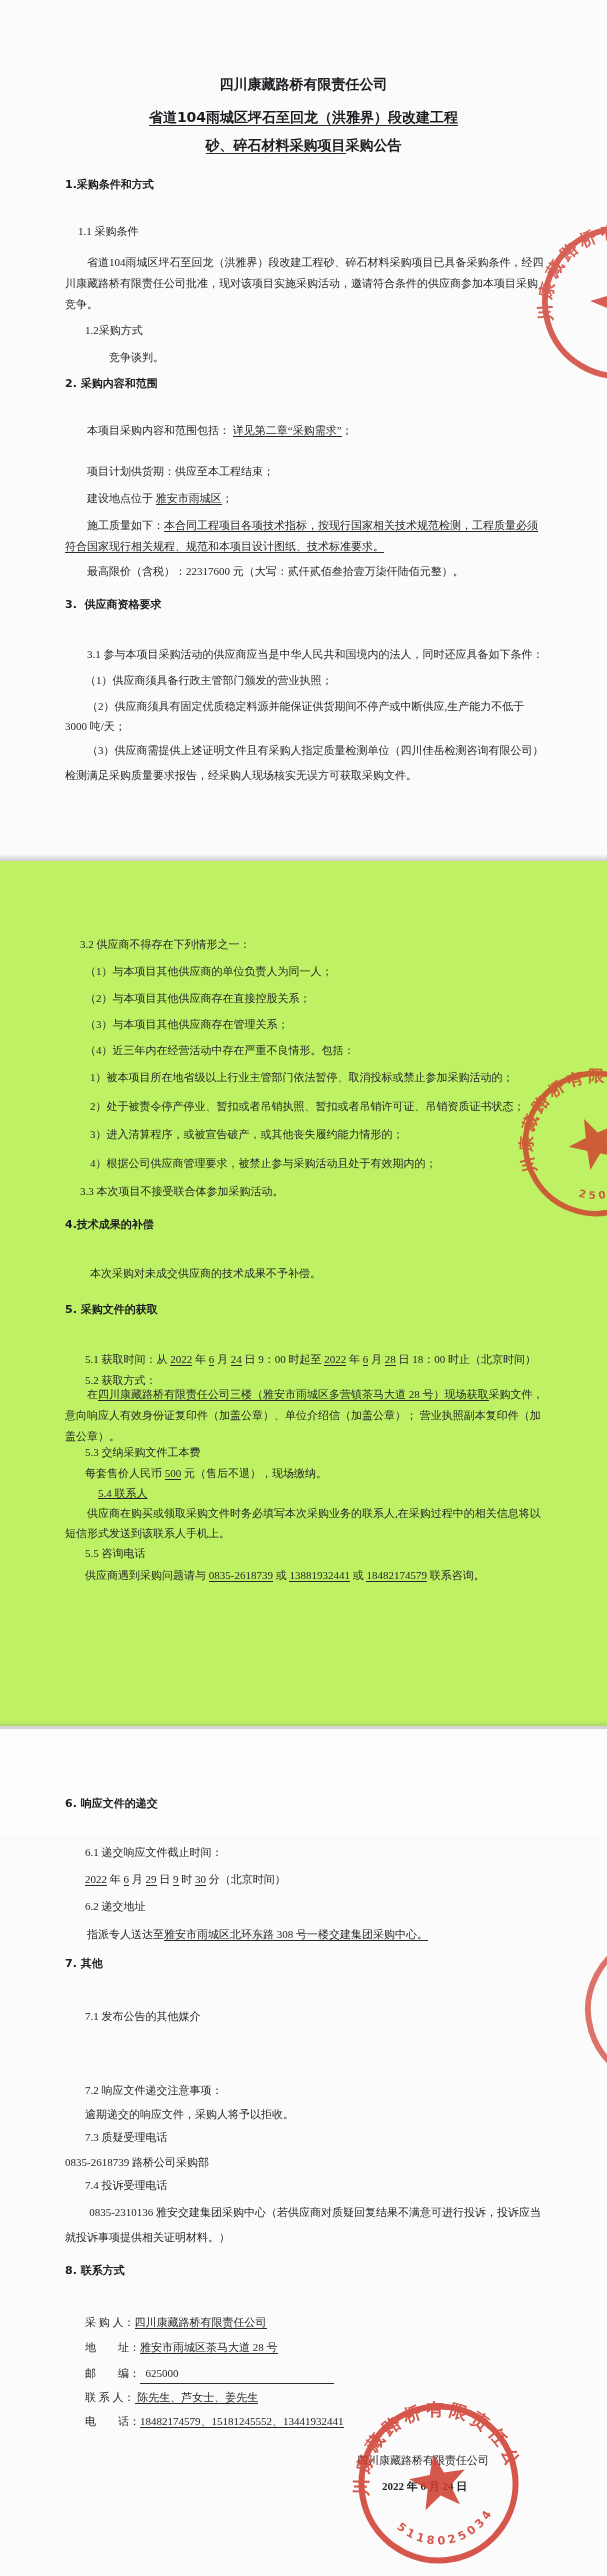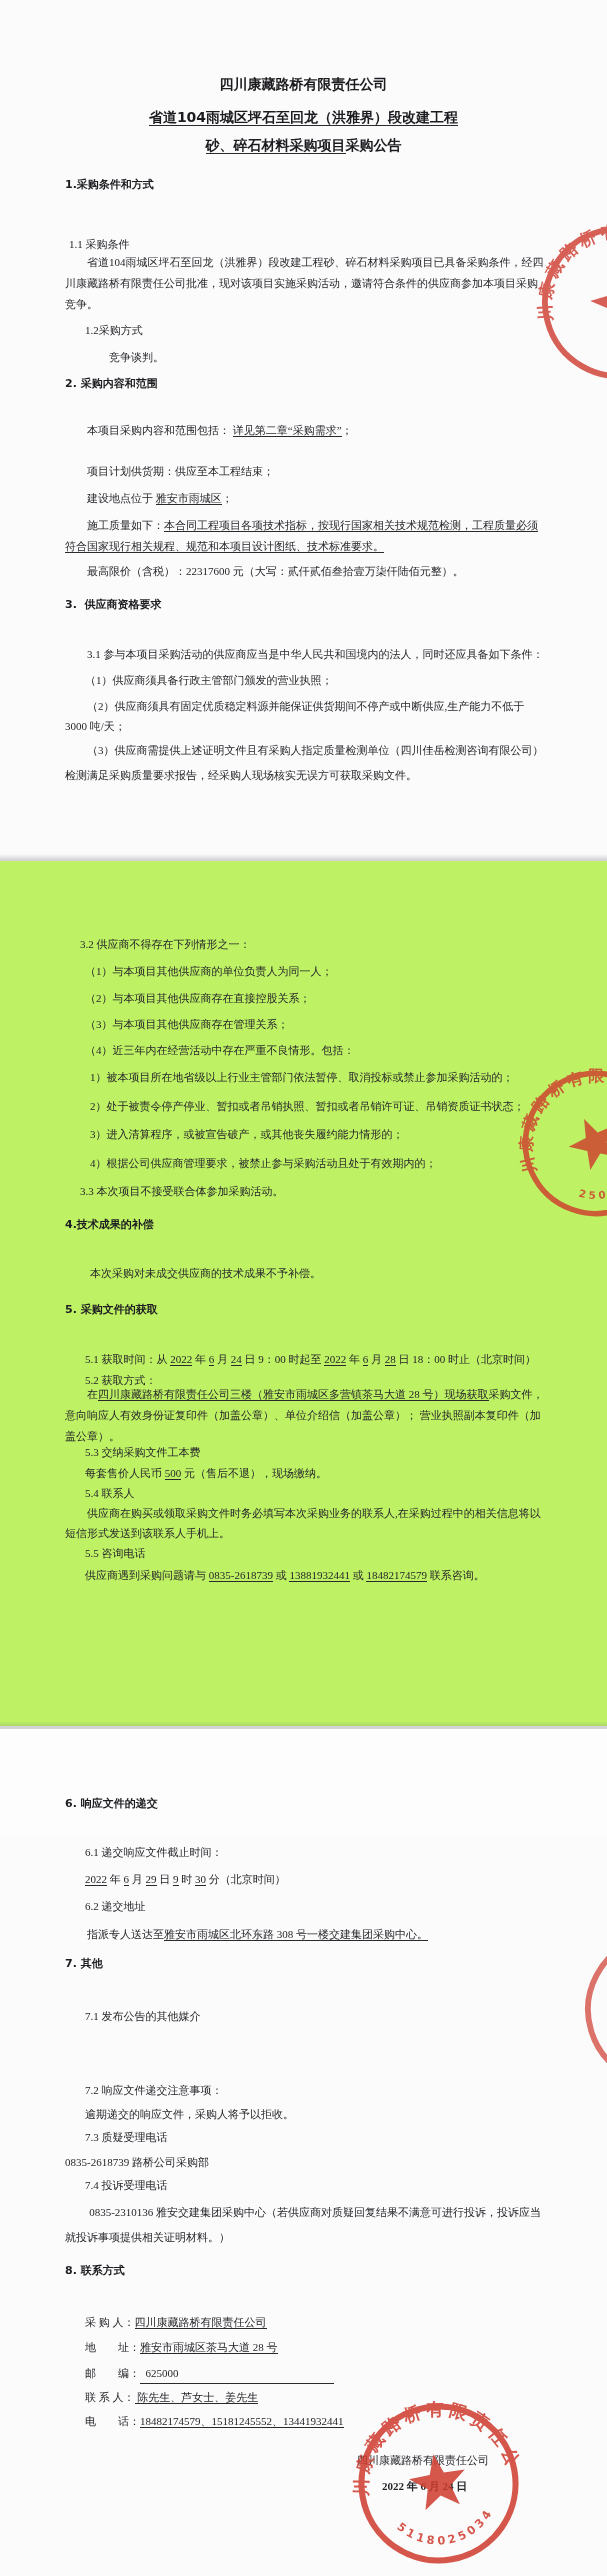--- a/index.html
+++ b/index.html
@@ -28,21 +28,21 @@
 <body>
 
 <div id="doc">
 
   <div class="sheet" style="top:0;height:859px;">
     <p class="abs ttl" style="top:76px;">四川康藏路桥有限责任公司</p>
     <p class="abs ttl" style="top:109px;"><span class="u">省道104雨城区坪石至回龙（洪雅界）段改建工程</span></p>
     <p class="abs ttl" style="top:137px;"><span class="u">砂、碎石材料采购项目</span><span>采购公告</span></p>
 
     <p class="abs hd" style="top:177px;left:65px;">1.采购条件和方式</p>
-    <p class="abs t sm" style="top:221px;left:69px;margin-top:13px;">1.1 采购条件</p>
+    <p class="abs t sm" style="top:221px;left:78px;">1.1 采购条件</p>
     <p class="abs t w ind" style="top:252px;left:65px;line-height:21px;">省道104雨城区坪石至回龙（洪雅界）段改建工程砂、碎石材料采购项目已具备采购条件，经四川康藏路桥有限责任公司批准，现对该项目实施采购活动，邀请符合条件的供应商参加本项目采购竞争。</p>
     <p class="abs t sm" style="top:320px;left:85px;">1.2采购方式</p>
     <p class="abs t" style="top:347px;left:109px;">竞争谈判。</p>
 
     <p class="abs hd" style="top:376px;left:65px;">2. 采购内容和范围</p>
     <p class="abs t w ind" style="top:420px;left:65px;"><span>本项目采购内容和范围包括： </span><span class="u">详见第二章“采购需求”</span><span>；</span></p>
     <p class="abs t w ind" style="top:461px;left:65px;">项目计划供货期：供应至本工程结束；</p>
     <p class="abs t w ind" style="top:488px;left:65px;"><span>建设地点位于 </span><span class="u">雅安市雨城区</span><span>；</span></p>
     <p class="abs t w ind" style="top:515px;left:65px;line-height:20.5px;"><span>施工质量如下：</span><span class="u">本合同工程项目各项技术指标，按现行国家相关技术规范检测，工程质量必须符合国家现行相关规程、规范和本项目设计图纸、技术标准要求。</span></p>
     <p class="abs t w ind" style="top:561px;left:65px;">最高限价（含税）：22317600 元（大写：贰仟贰佰叁拾壹万柒仟陆佰元整）。</p>
@@ -77,21 +77,21 @@
 
     <p class="abs hd" style="top:356px;left:65px;">4.技术成果的补偿</p>
     <p class="abs t" style="top:402px;left:90px;">本次采购对未成交供应商的技术成果不予补偿。</p>
 
     <p class="abs hd" style="top:441px;left:65px;">5. 采购文件的获取</p>
     <p class="abs t" style="top:488px;left:85px;"><span>5.1 获取时间：从 </span><span class="u">2022</span><span> 年 </span><span class="u">6</span><span> 月 </span><span class="u">24</span><span> 日 9：00 时起至 </span><span class="u">2022</span><span> 年 </span><span class="u">6</span><span> 月 </span><span class="u">28</span><span> 日 18：00 时止（北京时间）</span></p>
     <p class="abs t" style="top:509px;left:85px;">5.2 获取方式：</p>
     <p class="abs t w ind" style="top:523px;left:65px;line-height:21px;"><span>在</span><span class="u">四川康藏路桥有限责任公司三楼（雅安市雨城区多营镇茶马大道 28 号）现场获取</span><span>采购文件，意向响应人有效身份证复印件（加盖公章）、单位介绍信（加盖公章）； 营业执照副本复印件（加盖公章）。</span></p>
     <p class="abs t" style="top:581px;left:85px;">5.3 交纳采购文件工本费</p>
     <p class="abs t" style="top:602px;left:85px;"><span>每套售价人民币 </span><span class="u">500</span><span> 元（售后不退），现场缴纳。</span></p>
-    <p class="abs t" style="top:622px;left:85px;">5.4 联系人</p>
+    <p class="abs t" style="top:622px;left:98px;text-decoration:underline;">5.4 联系人</p>
     <p class="abs t w ind" style="top:642px;left:65px;line-height:20px;">供应商在购买或领取采购文件时务必填写本次采购业务的联系人,在采购过程中的相关信息将以短信形式发送到该联系人手机上。</p>
     <p class="abs t" style="top:682px;left:85px;">5.5 咨询电话</p>
     <p class="abs t" style="top:704px;left:85px;"><span>供应商遇到采购问题请与 </span><span class="u">0835-2618739</span><span> 或 </span><span class="u">13881932441</span><span> 或 </span><span class="u">18482174579</span><span> 联系咨询。</span></p>
 
     <svg class="stamp" style="left:516px;top:203px;transform:rotate(-25deg);" width="159" height="159" viewBox="0 0 200 200">
       <circle cx="100" cy="100" r="88" fill="none" stroke="currentColor" stroke-width="7"></circle>
       <polygon points="100,66 108.2,88.7 132.3,89.5 113.3,104.3 120,127.5 100,114 80,127.5 86.7,104.3 67.7,89.5 91.8,88.7" fill="currentColor"></polygon>
       <path id="a2" d="M 18,104 A 82,82 0 0 1 182,104" fill="none"></path>
       <text font-size="20" letter-spacing="5" fill="currentColor"><textPath href="#a2" startOffset="50%" text-anchor="middle">四川康藏路桥有限责任公司</textPath></text>
       <path id="d2" d="M 36,128 A 70,70 0 0 0 164,128" fill="none"></path>

